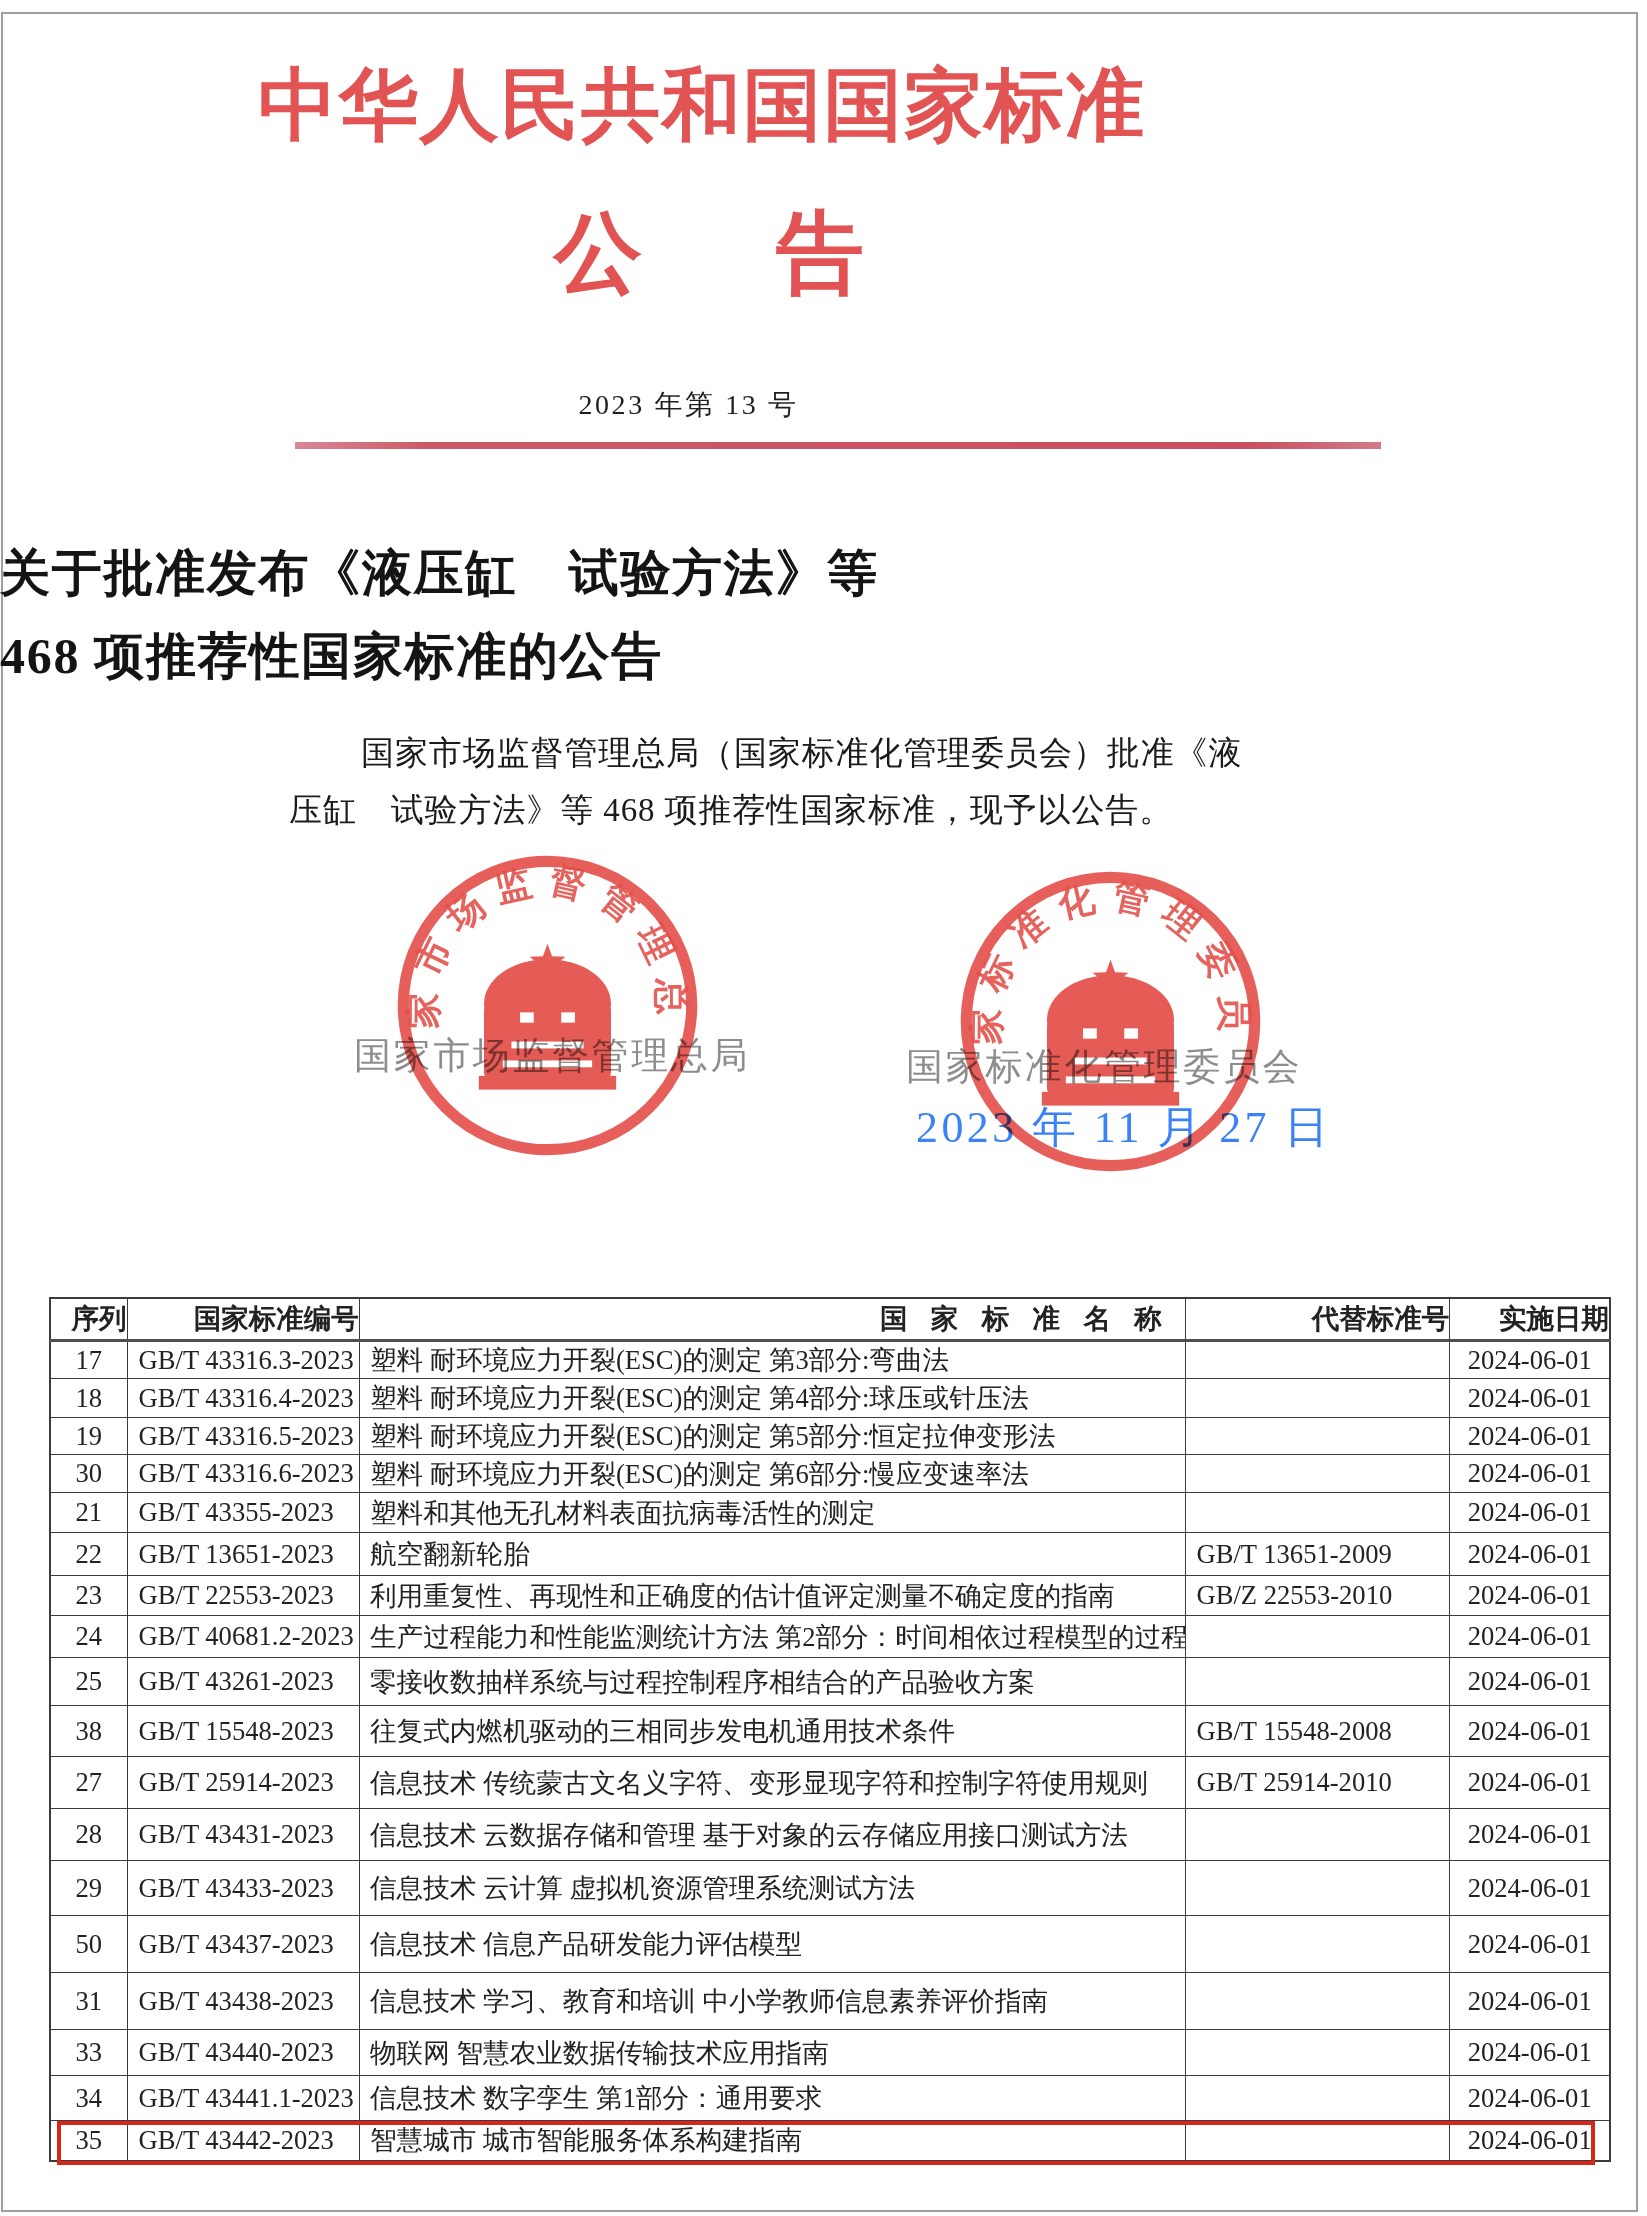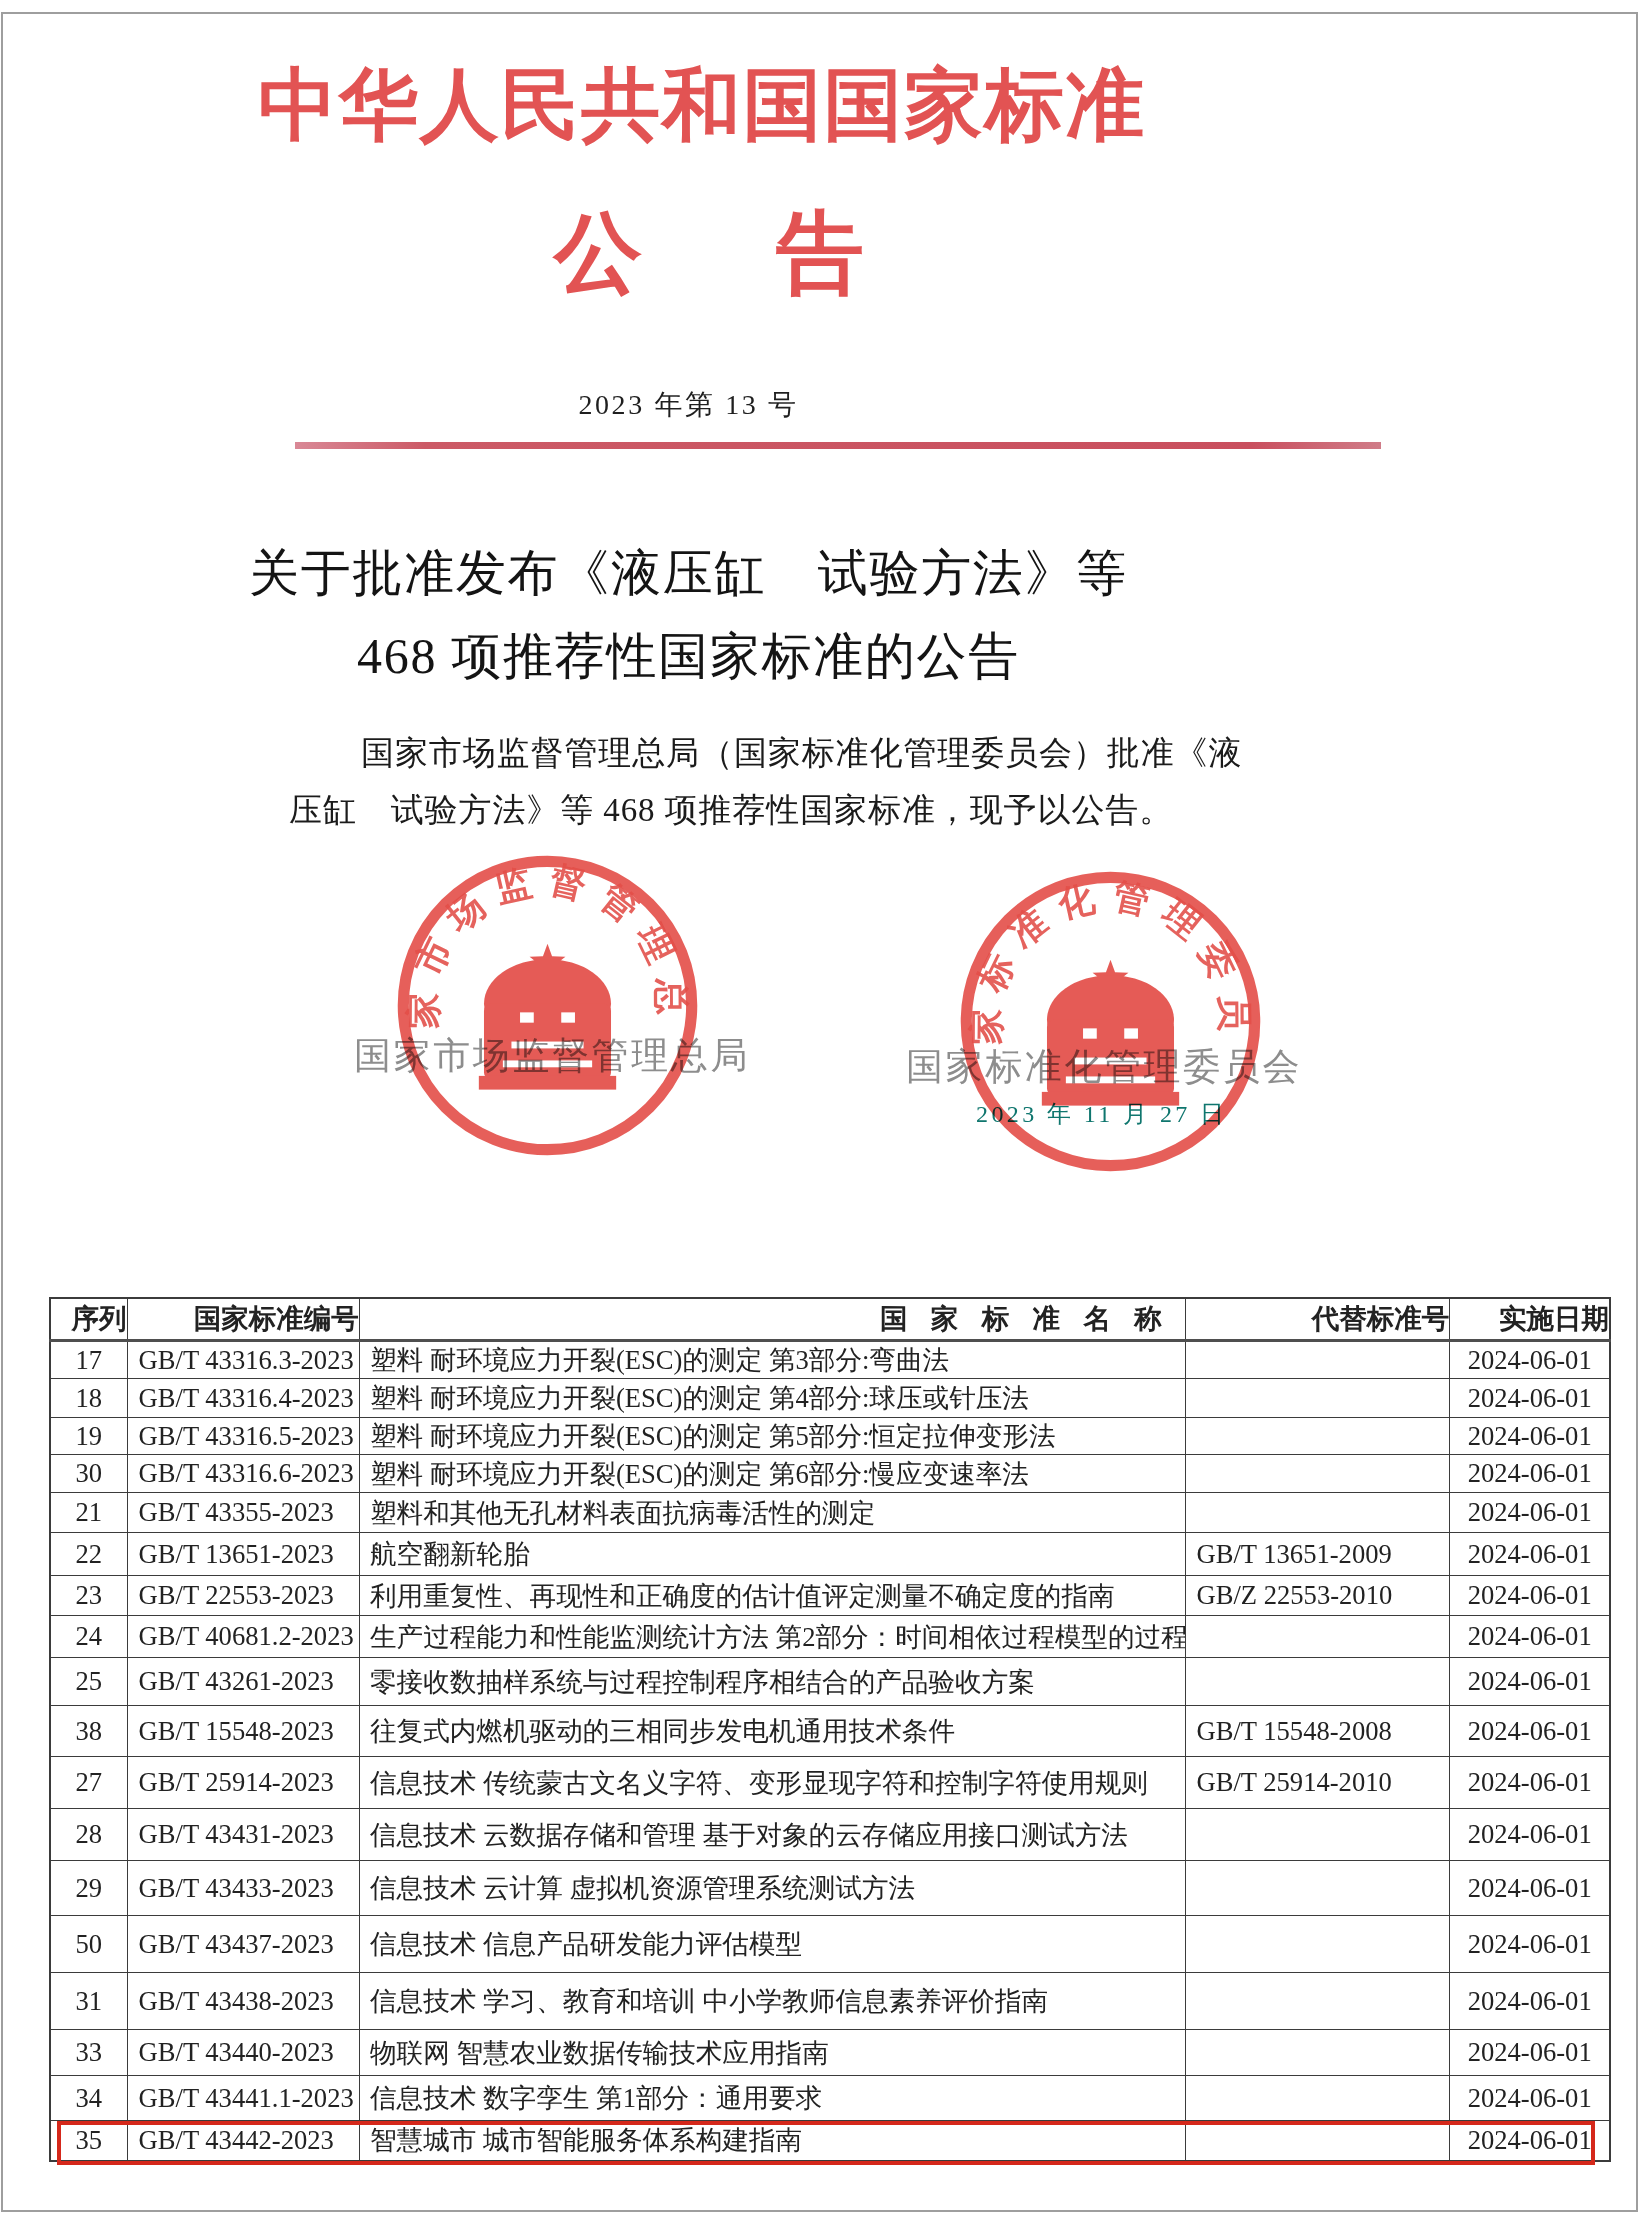--- a/index.html
+++ b/index.html
@@ -27,42 +27,42 @@
   .issue-no{
     position:absolute;top:386px;left:0;width:100%;text-align:center;
     font-size:28px;color:#1f1f1f;letter-spacing:2.6px;
   }
   .red-divider{
     position:absolute;top:442px;left:295px;width:1086px;height:6.9px;
     background:linear-gradient(90deg,#d98896 0%,#cc5a66 12%,#c94f5e 88%,#d07c88 100%);
   }
   
   .heading{
-    position:absolute;top:532px;left:0;width:100%;text-align:center;
-    font-size:50px;font-weight:400;line-height:83px;color:#141414;
+    position:absolute;top:532px;left:0;width:100%;
+    font-size:50px;font-weight:700;line-height:83px;color:#141414;
     letter-spacing:1.7px;
   }
   .body-text{
     position:absolute;top:725px;left:289px;width:1115px;
     font-size:33px;line-height:57px;color:#1b1b1b;letter-spacing:0.9px;
   }
   .body-text .indent{padding-left:72px;}
   
   .seal{position:absolute;width:309px;height:309px;opacity:.93;}
   .seal-left{left:393px;top:851px;}
   .seal-right{left:956px;top:867px;}
   .overlay-gray{
     position:absolute;color:#8d8d8d;font-size:37px;letter-spacing:2.6px;
     white-space:nowrap;mix-blend-mode:multiply;filter:blur(0.3px);
   }
   .overlay-left{left:354px;top:1031px;}
   .overlay-right{left:906px;top:1042px;}
   .publish-date{
-    position:absolute;left:976px;top:1098px;white-space:nowrap;
-    font-size:24px;color:#0f766e;letter-spacing:3.4px;mix-blend-mode:multiply;
+    position:absolute;left:916px;top:1098px;white-space:nowrap;
+    font-size:44px;color:#3b82f6;letter-spacing:3.4px;mix-blend-mode:multiply;
     filter:blur(0.3px);
   }
   
   #std-table{
     position:absolute;left:49px;top:1297px;width:1562px;
     border-collapse:collapse;table-layout:fixed;
     font-size:26.6px;color:#222;
   }
   #std-table,
   #std-table th,#std-table td{border:1.7px solid #3b3b3b;}

